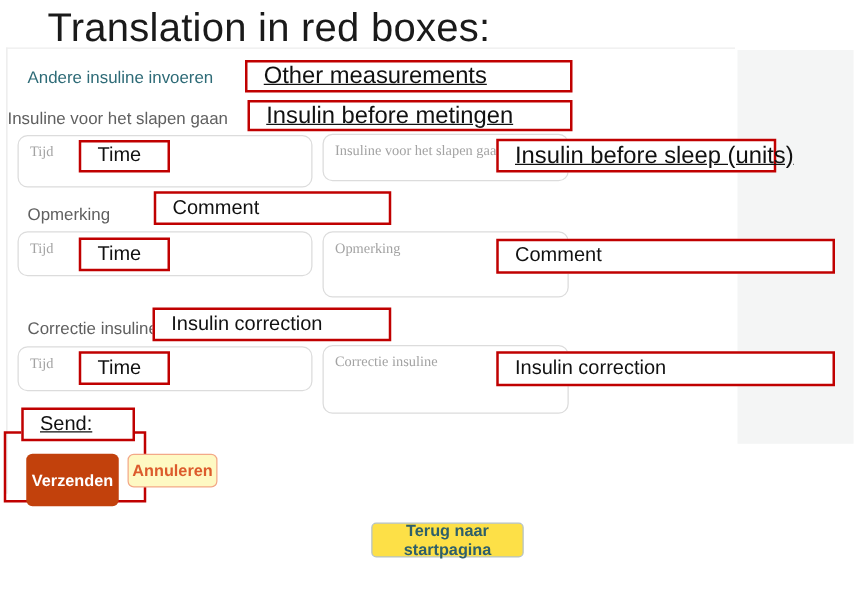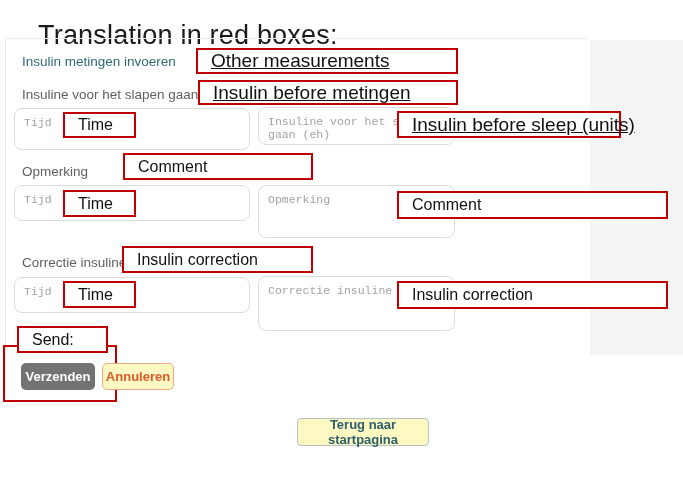--- a/index.html
+++ b/index.html
@@ -3,91 +3,91 @@
 <meta charset="utf-8">
 <style>
   html,body{margin:0;padding:0;}
   body{
     width:683px;height:479px;position:relative;overflow:hidden;
     background:#ffffff;
     font-family:"Liberation Sans", sans-serif;
   }
   
   .slide-title{
-    position:absolute;left:38px;top:20px;
-    font-size:27px;color:#1a1a1a;letter-spacing:.2px;
+    position:absolute;left:38px;top:4px;
+    font-size:32px;color:#1a1a1a;letter-spacing:.2px;
   }
   
   .shot-vline{position:absolute;left:5px;top:38px;width:1px;height:357px;background:#e9e9e9;}
   .shot-hline{position:absolute;left:5px;top:38px;width:583px;height:1px;background:#ededed;}
   .page-bg{position:absolute;left:590px;top:40px;width:93px;height:315px;background:#f4f5f5;}
   
   .app-link{position:absolute;left:22px;top:54px;font-size:13.5px;color:#2e6b77;}
   .app-label{position:absolute;font-size:13.5px;color:#606060;}
-  .lbl-sleep{left:22px;top:87px;}
+  .lbl-sleep{left:6px;top:87px;}
   .lbl-comment{left:22px;top:164px;}
   .lbl-correction{left:22px;top:255px;}
   
   .field{
     position:absolute;box-sizing:border-box;
     border:1px solid #dcdcdc;border-radius:8px;background:#fff;
-    font-family:Liberation Mono, monospace;
+    font-family:Liberation Serif, serif;
     font-size:11.5px;color:#444;padding:7px 9px;resize:none;outline:none;
   }
   .field::placeholder{color:#a3a3a3;opacity:1;}
   .f-time1{left:14px;top:108px;width:236px;height:42px;}
   .f-units{left:258px;top:107px;width:197px;height:38px;}
   .f-time2{left:14px;top:185px;width:236px;height:36px;}
   .f-comment{left:258px;top:185px;width:197px;height:53px;}
   .f-time3{left:14px;top:277px;width:236px;height:36px;}
   .f-correction{left:258px;top:276px;width:197px;height:55px;}
   
   .btn{
     position:absolute;box-sizing:border-box;display:flex;align-items:center;justify-content:center;
     font-family:"Liberation Sans", sans-serif;font-size:13px;font-weight:700;
     border-radius:5px;cursor:pointer;
   }
-  .btn-submit{left:21px;top:363px;width:74px;height:27px;background:#737373;color:#ffffff;border:none;z-index:4;}
+  .btn-submit{left:21px;top:363px;width:74px;height:42px;background:#c2410c;color:#ffffff;border:none;z-index:4;}
   .btn-cancel{left:102px;top:363px;width:72px;height:27px;background:#fef9c3;color:#dc5b2c;border:1px solid #f3a988;z-index:4;}
-  .btn-back{left:297px;top:418px;width:132px;height:28px;background:#fef9c3;color:#2e5f6a;border:1px solid #b5c2c4;border-radius:4px;}
+  .btn-back{left:297px;top:418px;width:122px;height:28px;background:#fde047;color:#2e5f6a;border:1px solid #b5c2c4;border-radius:4px;}
   
   .ann{
     position:absolute;box-sizing:border-box;
     border:2px solid #c00000;background:#ffffff;
     display:flex;align-items:center;
     color:#111;padding:0 0 0 13px;white-space:nowrap;z-index:3;
   }
   .ann-19{font-size:19px;text-decoration:underline;}
   .ann-20{font-size:16px;}
   .a-other{left:196px;top:48px;width:262px;height:26px;}
   .a-sleeping{left:198px;top:80px;width:260px;height:25px;}
   .a-time1{left:63px;top:112px;width:73px;height:26px;}
   .a-units{left:397px;top:111px;width:224px;height:27px;}
   .a-comment-lbl{left:123px;top:153px;width:190px;height:27px;}
   .a-time2{left:63px;top:190px;width:73px;height:27px;}
   .a-comment-fld{left:397px;top:191px;width:271px;height:28px;}
   .a-corr-lbl{left:122px;top:246px;width:191px;height:27px;}
   .a-time3{left:63px;top:281px;width:73px;height:27px;}
   .a-corr-fld{left:397px;top:281px;width:271px;height:28px;}
-  .a-send{left:17px;top:326px;width:91px;height:27px;z-index:3;}
+  .a-send{left:17px;top:326px;width:91px;height:27px;z-index:3;text-decoration:underline;}
   .a-bracket{
     position:absolute;left:3px;top:345px;width:114px;height:57px;
     border:2.5px solid #c00000;background:transparent;z-index:1;box-sizing:border-box;
   }
 </style>
 </head>
 <body>
 
 <div class="slide-title">Translation in red boxes:</div>
 
 <div class="shot-vline"></div>
 <div class="shot-hline"></div>
 <div class="page-bg"></div>
 
-<div class="app-link">Insulin metingen invoeren</div>
+<div class="app-link">Andere insuline invoeren</div>
 
 <div class="app-label lbl-sleep">Insuline voor het slapen gaan</div>
 <textarea class="field f-time1" placeholder="Tijd" style=""></textarea>
 <textarea class="field f-units" placeholder="Insuline voor het slapen gaan (eh)" style=""></textarea>
 
 <div class="app-label lbl-comment">Opmerking</div>
 <textarea class="field f-time2" placeholder="Tijd" style=""></textarea>
 <textarea class="field f-comment" placeholder="Opmerking" style=""></textarea>
 
 <div class="app-label lbl-correction">Correctie insuline</div>

